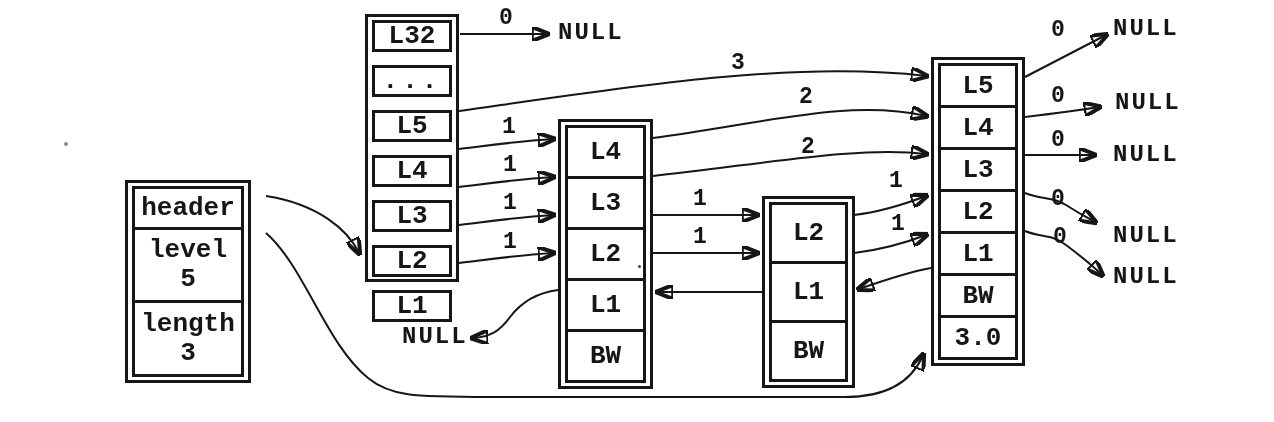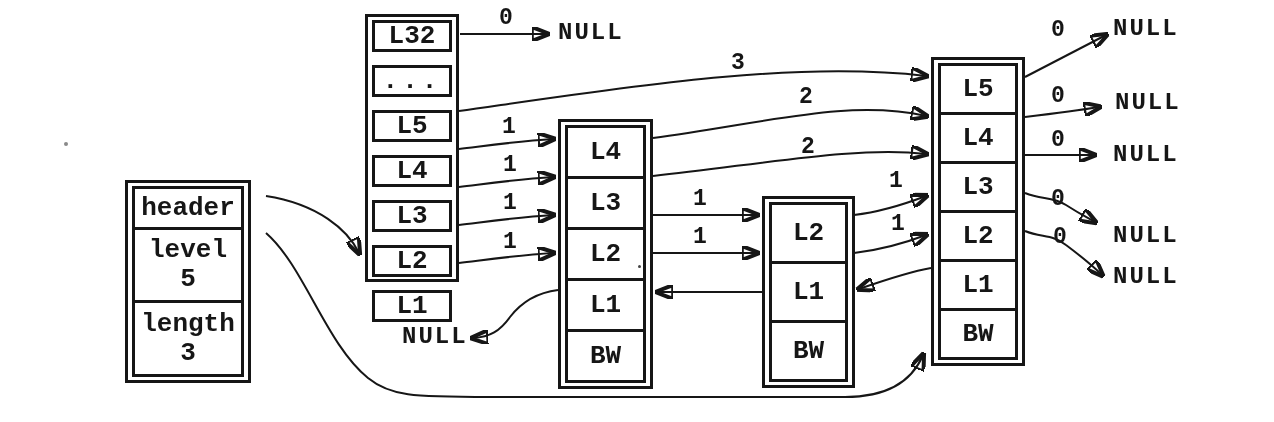--- a/index.html
+++ b/index.html
@@ -78,20 +78,21 @@
     <div class="cell">BW</div>
   </div>
 
   <div class="node" style="left:931px;top:57px;width:94px;height:309px;">
     <div class="cell">L5</div>
     <div class="cell">L4</div>
     <div class="cell">L3</div>
     <div class="cell">L2</div>
     <div class="cell">L1</div>
     <div class="cell">BW</div>
+    <div class="cell">3.0</div>
   </div>
 
   <svg class="arrows" viewBox="0 0 1274 422">
     <defs>
       <marker id="arr" viewBox="0 0 9 7" refX="7.6" refY="3.5" markerWidth="9" markerHeight="7" orient="auto-start-reverse">
         <path d="M0,0 L9,3.5 L0,7 Z" fill="#161616" stroke="none" stroke-width="0"></path>
       </marker>
     </defs>
     <path marker-end="url(#arr)" d="M266,196 C318,204 348,230 359,253"></path>
     <path marker-end="url(#arr)" d="M266,233 C304,266 326,344 368,378 C390,396 412,397 490,397 L845,397 C888,397 912,381 923,355"></path>

